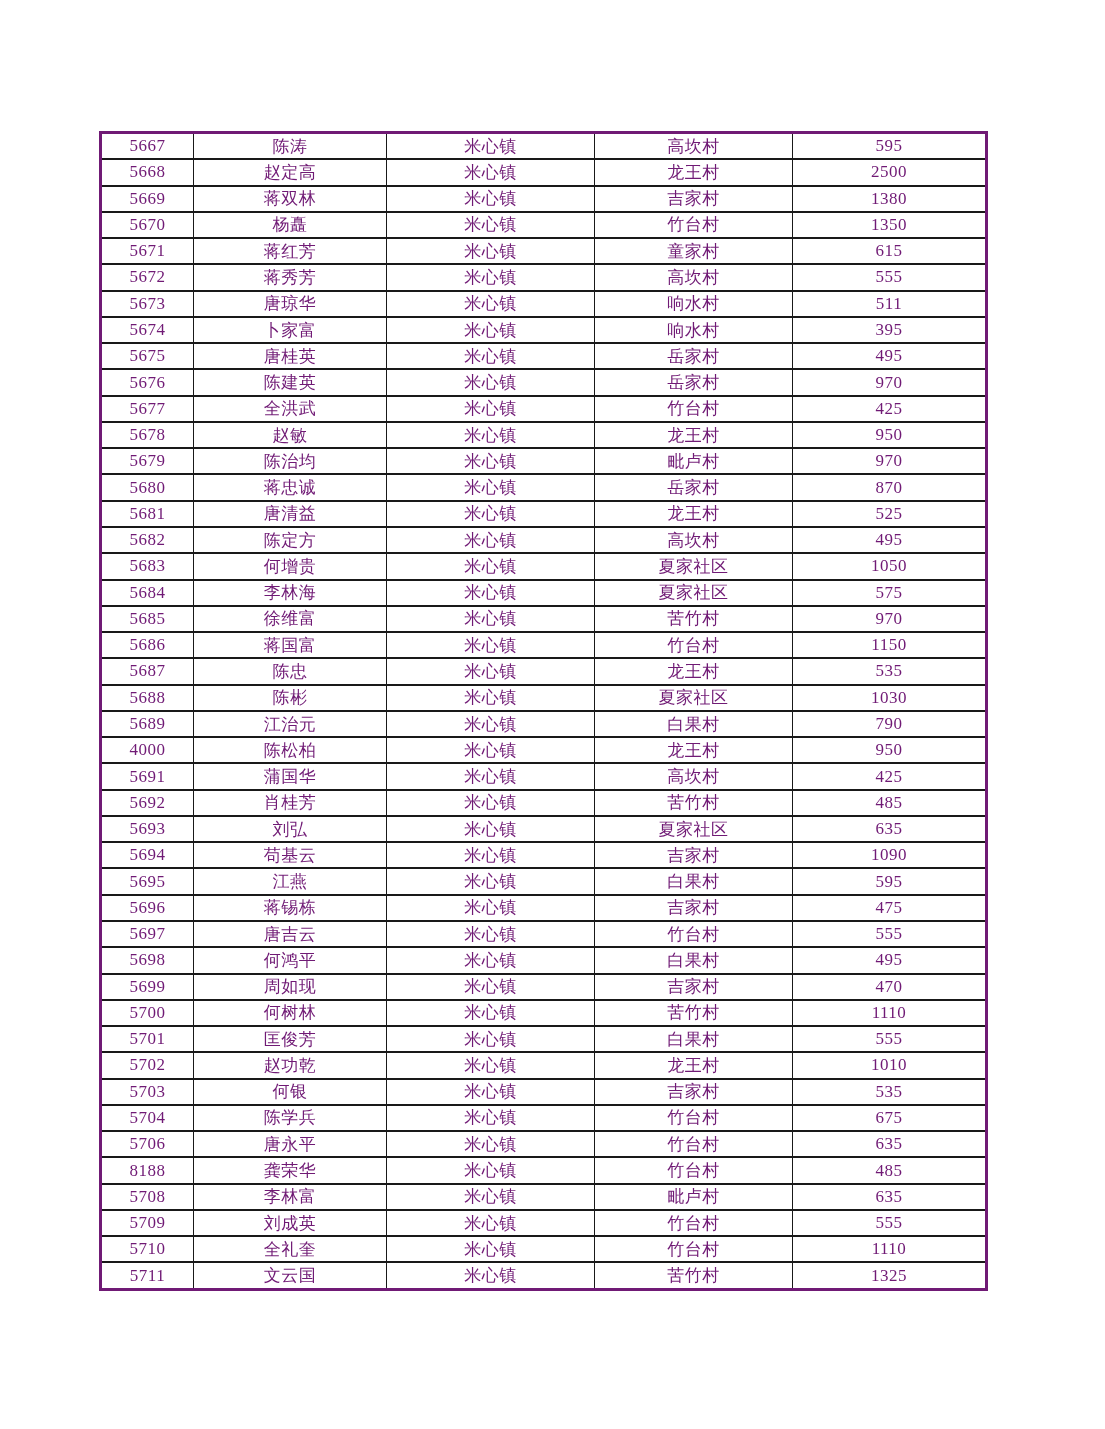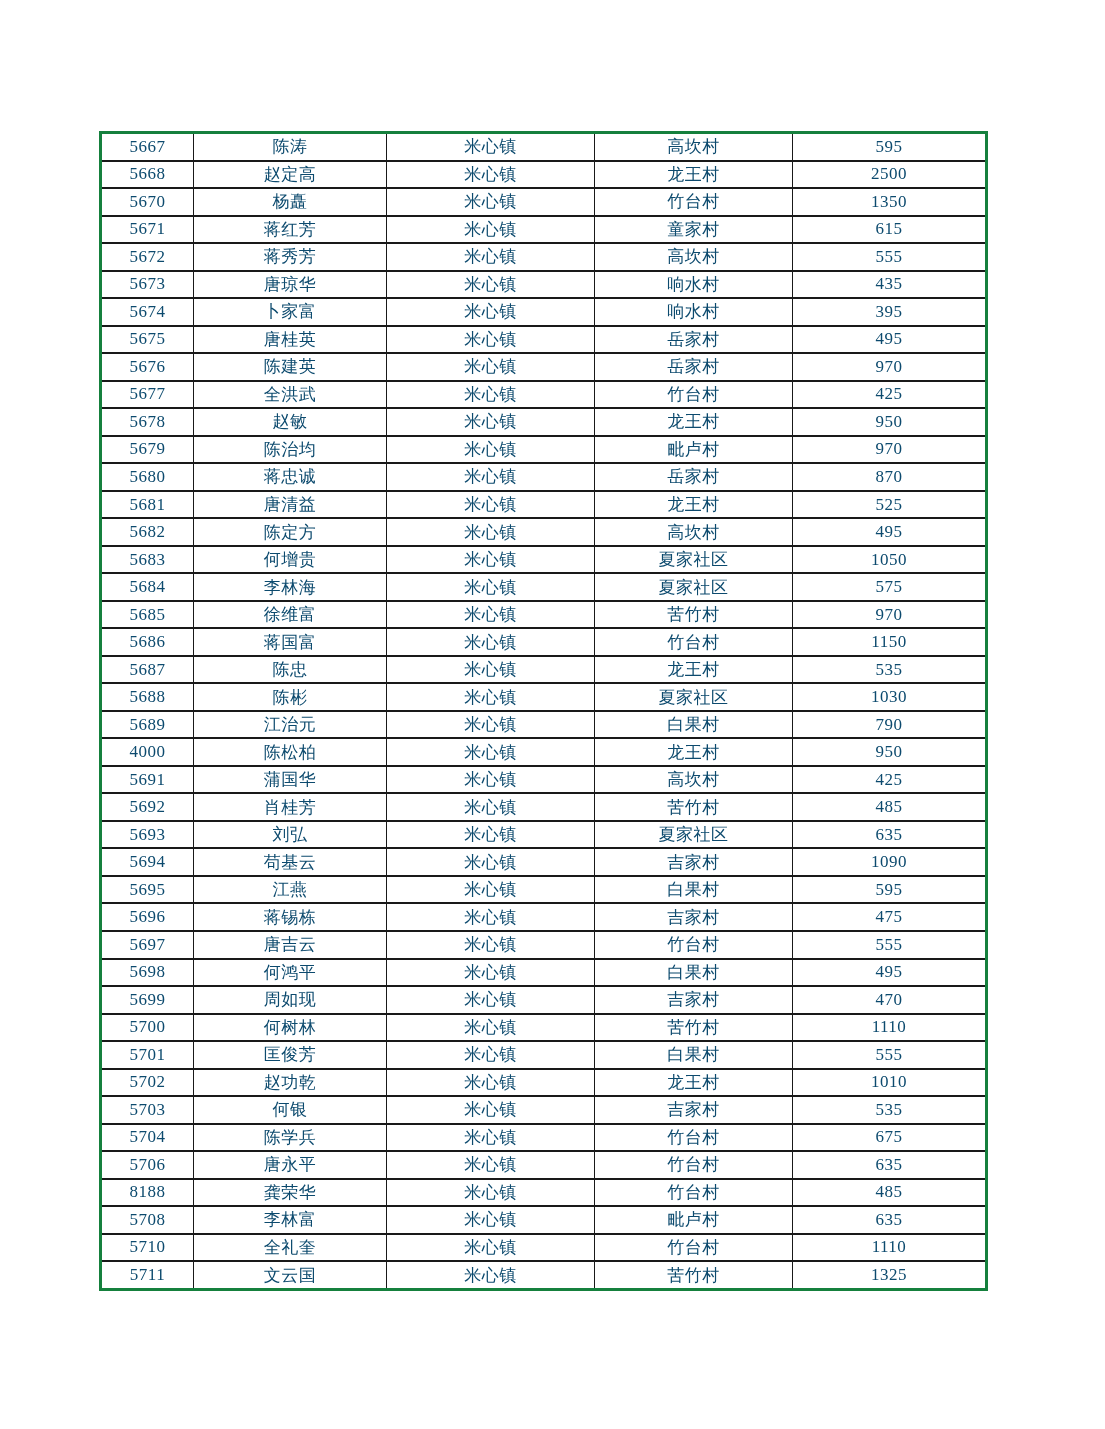--- a/index.html
+++ b/index.html
@@ -17,22 +17,22 @@
   table.pay-table {
     position: absolute;
     left: 99px;
     top: 131px;
     width: 886px;
     height: 1160px;
     border-collapse: collapse;
     table-layout: fixed;
     font-family: "Liberation Serif", "DejaVu Serif", serif;
     font-size: 17px;
-    color: #0c4a6e;
-    border: 3px solid #15803d;
+    color: #701a75;
+    border: 3px solid #701a75;
   }
   table.pay-table td {
     border-left: 1.5px solid #191919;
     border-right: 1.5px solid #191919;
     border-top: 2px solid #191919;
     border-bottom: 2px solid #191919;
     text-align: center;
     vertical-align: middle;
     padding: 0;
     overflow: hidden;
@@ -61,20 +61,27 @@
     <td>595</td>
   </tr>
         <tr>
     <td>5668</td>
     <td>赵定高</td>
     <td>米心镇</td>
     <td>龙王村</td>
     <td>2500</td>
   </tr>
         <tr>
+    <td>5669</td>
+    <td>蒋双林</td>
+    <td>米心镇</td>
+    <td>吉家村</td>
+    <td>1380</td>
+  </tr>
+        <tr>
     <td>5670</td>
     <td>杨矗</td>
     <td>米心镇</td>
     <td>竹台村</td>
     <td>1350</td>
   </tr>
         <tr>
     <td>5671</td>
     <td>蒋红芳</td>
     <td>米心镇</td>
@@ -86,21 +93,21 @@
     <td>蒋秀芳</td>
     <td>米心镇</td>
     <td>高坎村</td>
     <td>555</td>
   </tr>
         <tr>
     <td>5673</td>
     <td>唐琼华</td>
     <td>米心镇</td>
     <td>响水村</td>
-    <td>435</td>
+    <td>511</td>
   </tr>
         <tr>
     <td>5674</td>
     <td>卜家富</td>
     <td>米心镇</td>
     <td>响水村</td>
     <td>395</td>
   </tr>
         <tr>
     <td>5675</td>
@@ -325,20 +332,27 @@
     <td>米心镇</td>
     <td>竹台村</td>
     <td>485</td>
   </tr>
         <tr>
     <td>5708</td>
     <td>李林富</td>
     <td>米心镇</td>
     <td>毗卢村</td>
     <td>635</td>
+  </tr>
+        <tr>
+    <td>5709</td>
+    <td>刘成英</td>
+    <td>米心镇</td>
+    <td>竹台村</td>
+    <td>555</td>
   </tr>
         <tr>
     <td>5710</td>
     <td>全礼奎</td>
     <td>米心镇</td>
     <td>竹台村</td>
     <td>1110</td>
   </tr>
         <tr>
     <td>5711</td>

